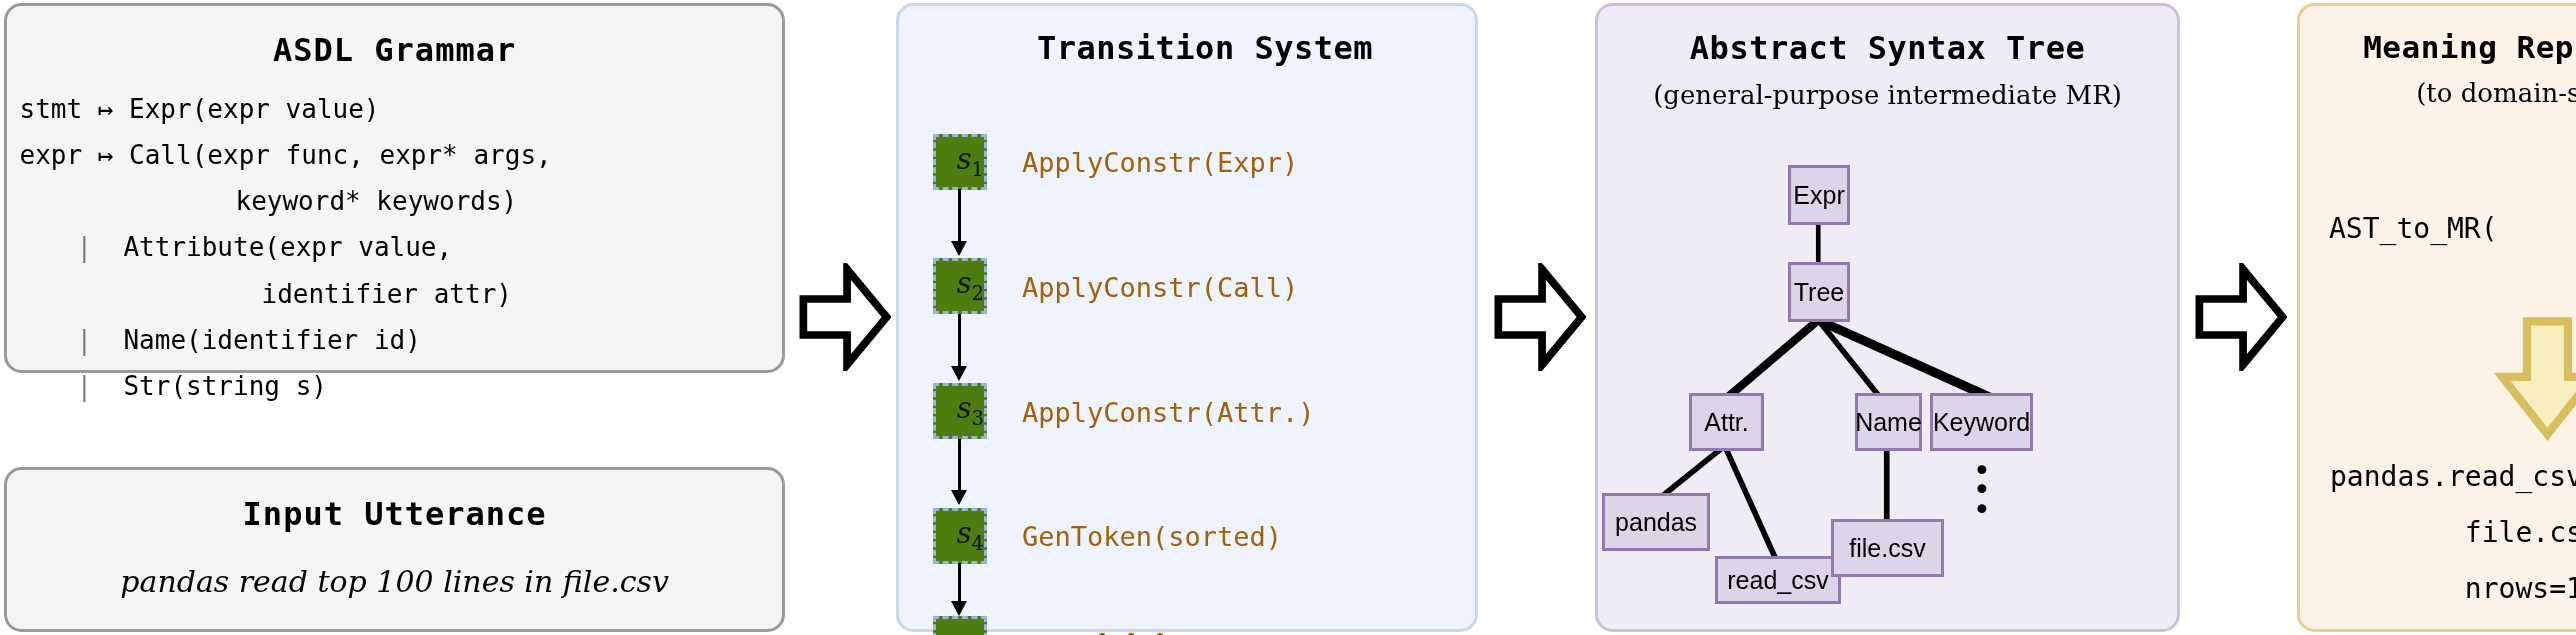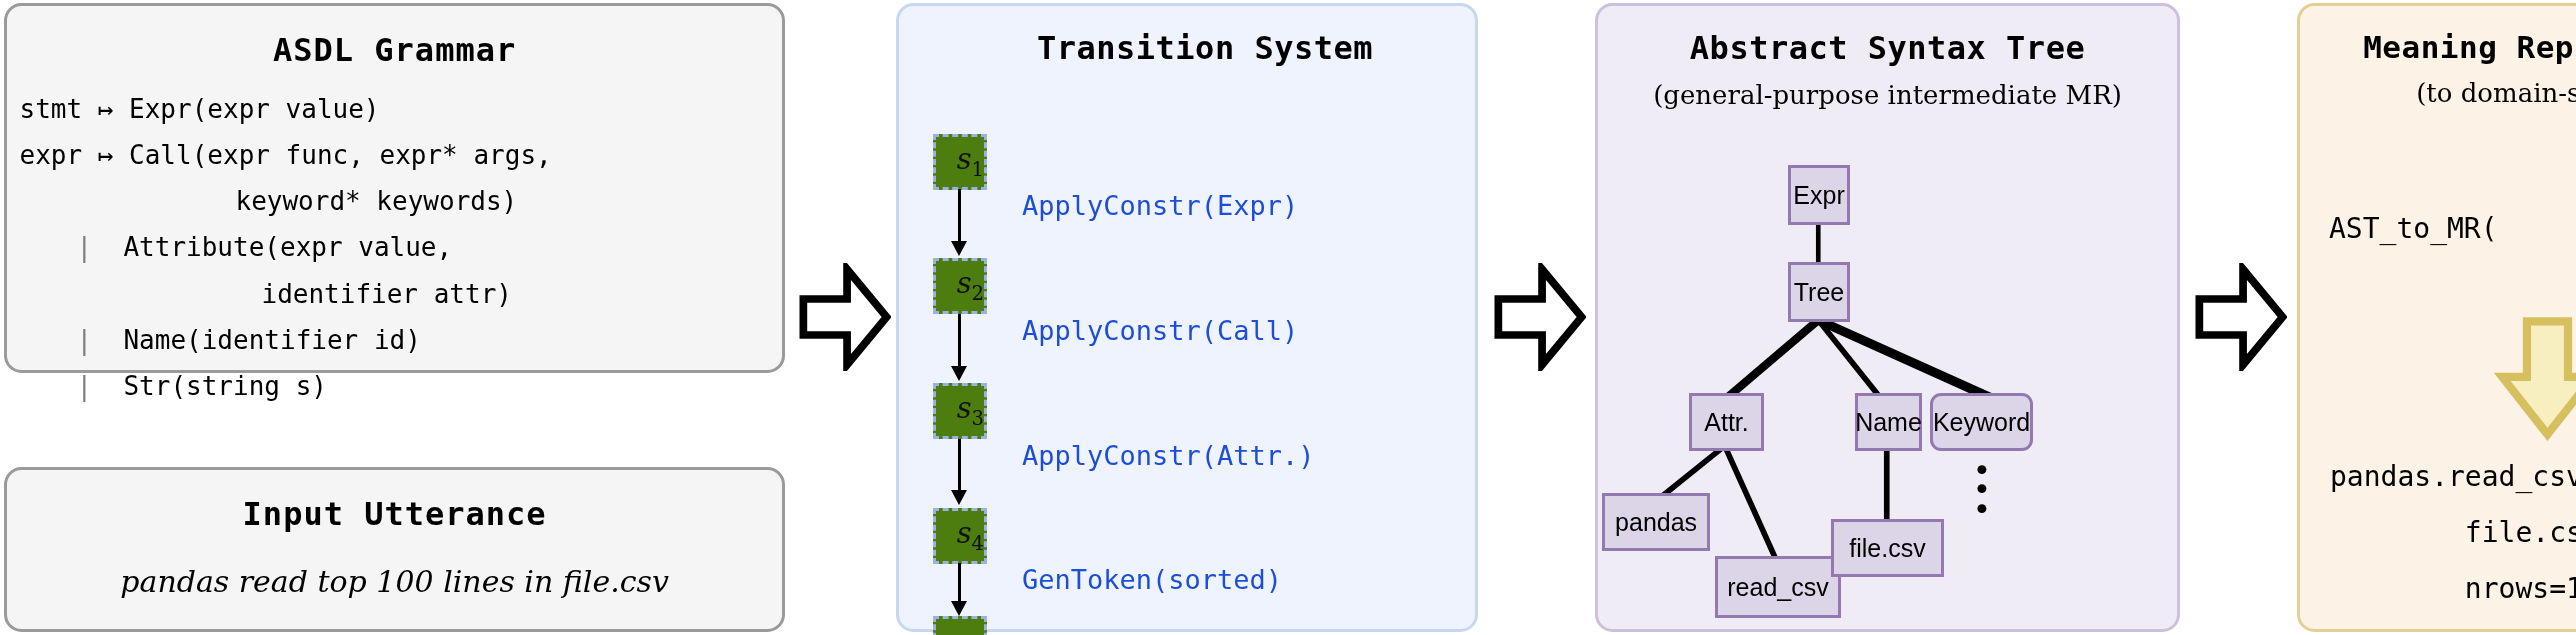--- a/index.html
+++ b/index.html
@@ -53,21 +53,21 @@
     display:flex;align-items:center;justify-content:flex-end;
   }
   .state-lbl{
     font-family:"DejaVu Serif", serif;font-style:italic;
     font-size:29px;color:#111;line-height:1;
   }
   .state-lbl sub{font-size:19.6px;font-style:normal;}
   .action-lbl{
     position:absolute;
     font-family:"DejaVu Sans Mono", monospace;
-    font-size:27px;color:#1d4ed8;white-space:pre;margin-top:43px;
+    font-size:27px;color:#a16207;white-space:pre;
   }
   .vconn{position:absolute;width:3.1px;background:#000;}
   .vhead{
     position:absolute;width:0;height:0;
     border-left:8.8px solid transparent;border-right:8.8px solid transparent;
     border-top:15.5px solid #000;
   }
 
   
   #ast-panel{
@@ -193,26 +193,26 @@
     <line x1="238" y1="860" x2="120" y2="955" stroke="#000" stroke-width="11"></line>
     <line x1="248" y1="860" x2="345" y2="1075" stroke="#000" stroke-width="11"></line>
     <line x1="560" y1="860" x2="560" y2="1000" stroke="#000" stroke-width="11"></line>
   </svg>
 
   <div class="ast-node" style="left:190px;top:159px;width:62px;height:60px;">Expr</div>
   <div class="ast-node" style="left:190px;top:256px;width:62px;height:60px;">Tree</div>
 
   <div class="ast-node" style="left:91px;top:387px;width:75px;height:58px;">Attr.</div>
   <div class="ast-node" style="left:257px;top:387px;width:67px;height:58px;">Name</div>
-  <div class="ast-node" style="left:332px;top:387px;width:103px;height:58px;border-radius:11px;">Keyword</div>
+  <div class="ast-node" style="left:332px;top:387px;width:103px;height:58px;">Keyword</div>
 
   <div class="ast-dots" style="left:358px;top:455px;width:52px;">•<br>•<br>•</div>
 
   <div class="ast-node" style="left:4.1px;top:487px;width:108px;height:58px;">pandas</div>
-  <div class="ast-node" style="left:117px;top:550px;width:126px;height:62px;">read_csv</div>
+  <div class="ast-node" style="left:117px;top:550px;width:126px;height:48px;">read_csv</div>
   <div class="ast-node" style="left:233px;top:513px;width:113px;height:58px;">file.csv</div>
 </div>
 
 <div class="blockarrow" style="left:2194px;top:263px;">
   <svg width="93" height="108" viewBox="0 0 180 210">
     <polygon points="10,70 95,70 95,12 172,105 95,198 95,140 10,140" fill="#ffffff" stroke="#000000" stroke-width="15" stroke-linejoin="miter"></polygon>
   </svg>
 </div>
 
 <div class="panel" id="mr-panel">

